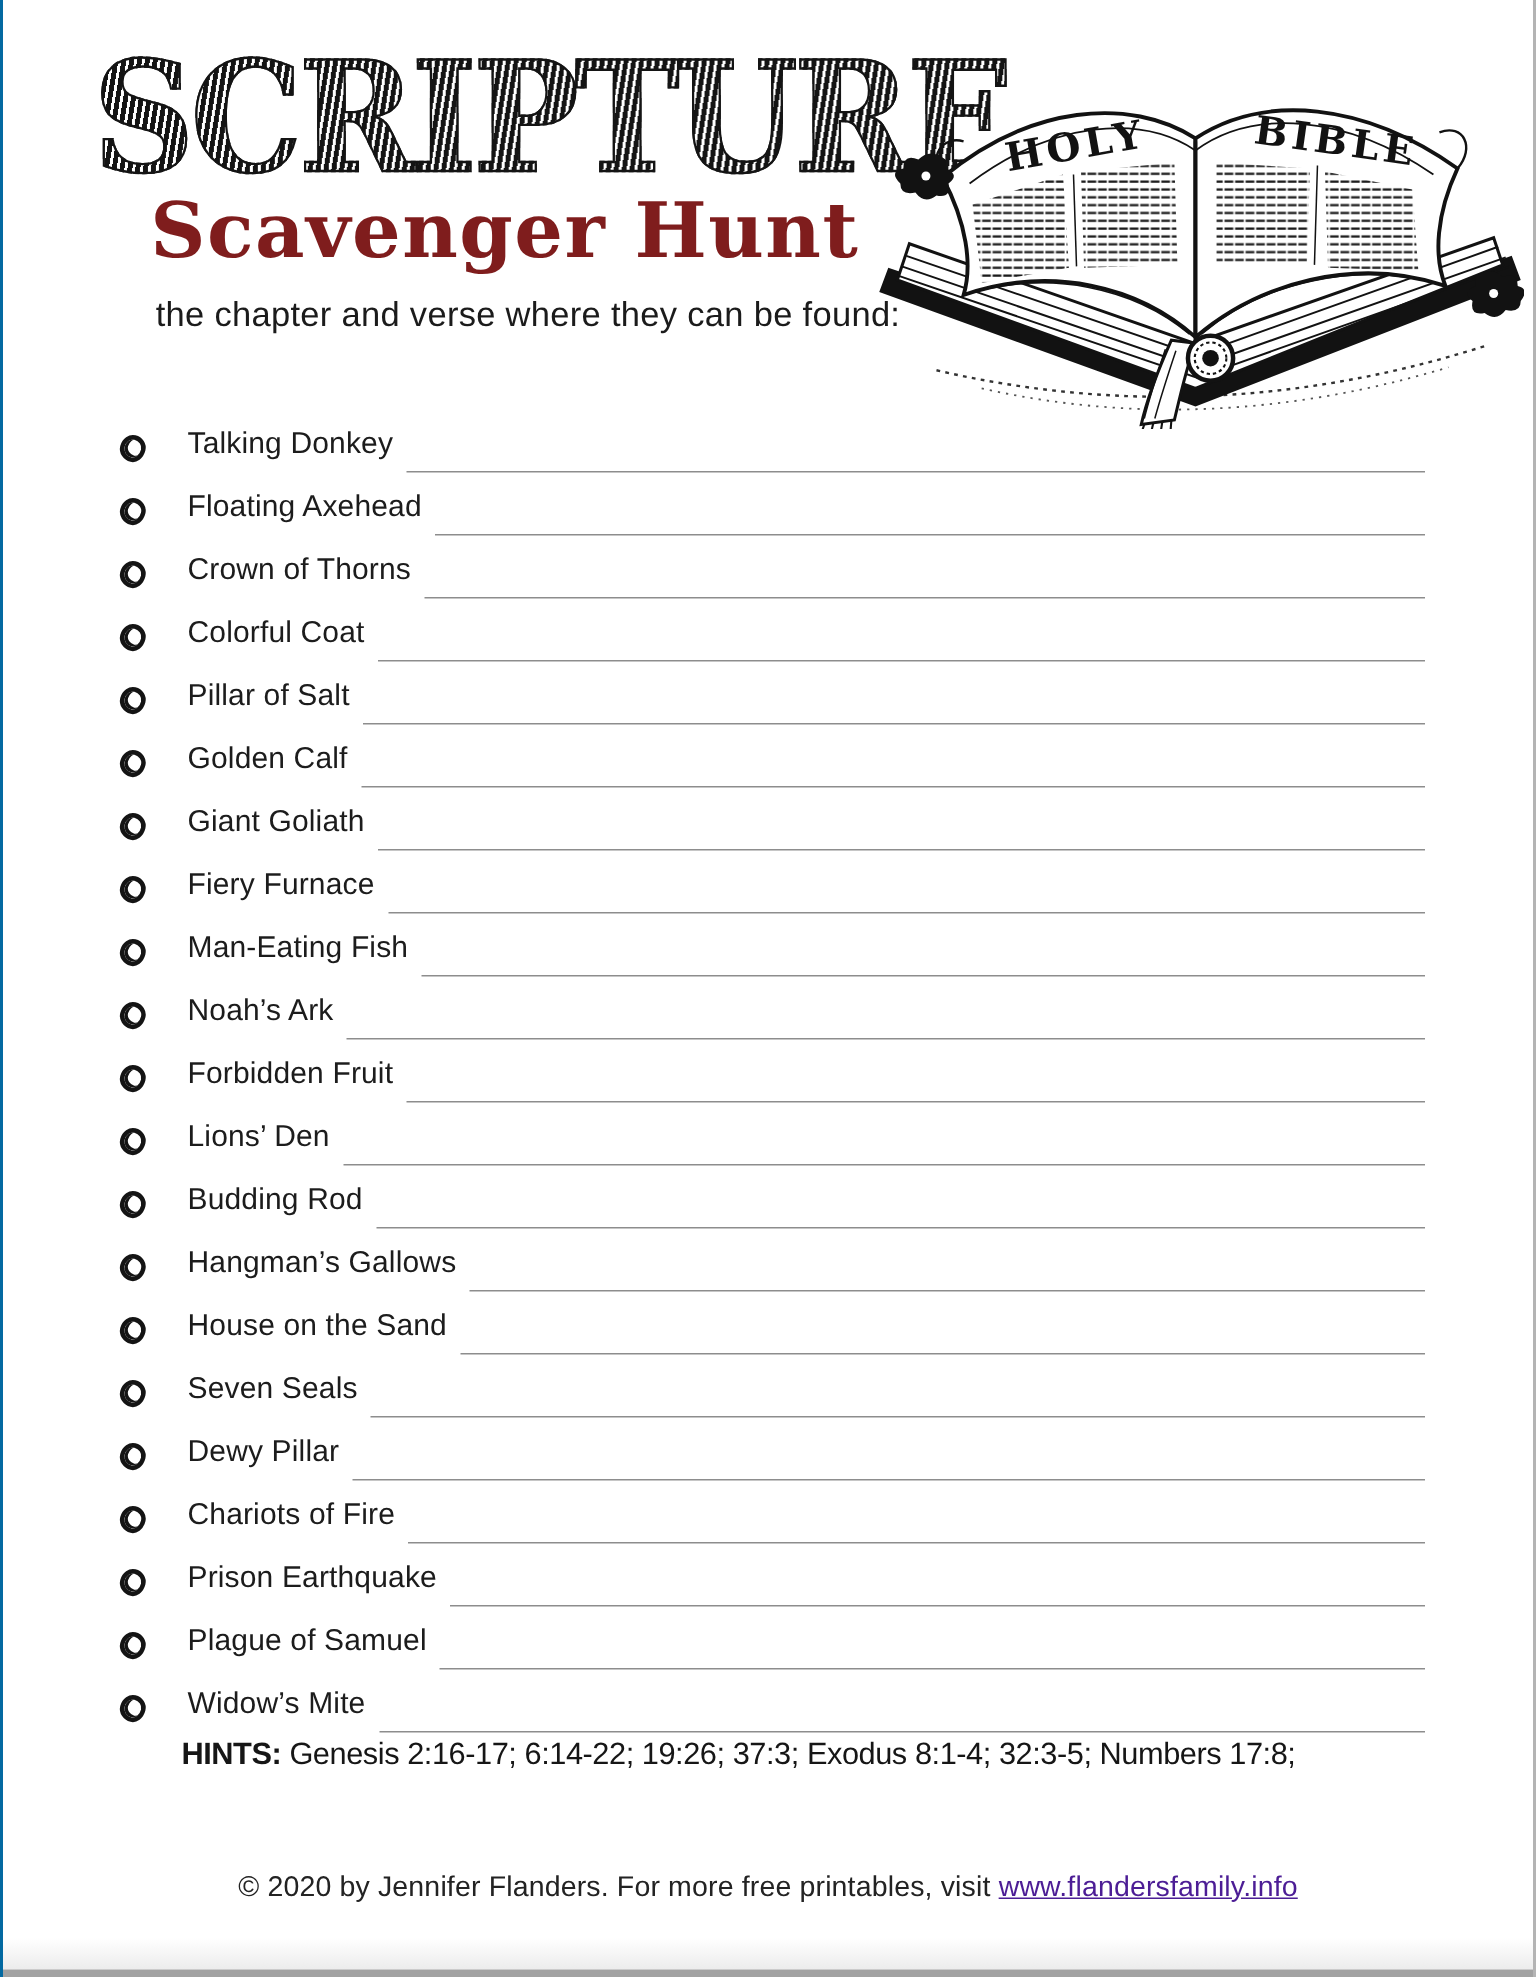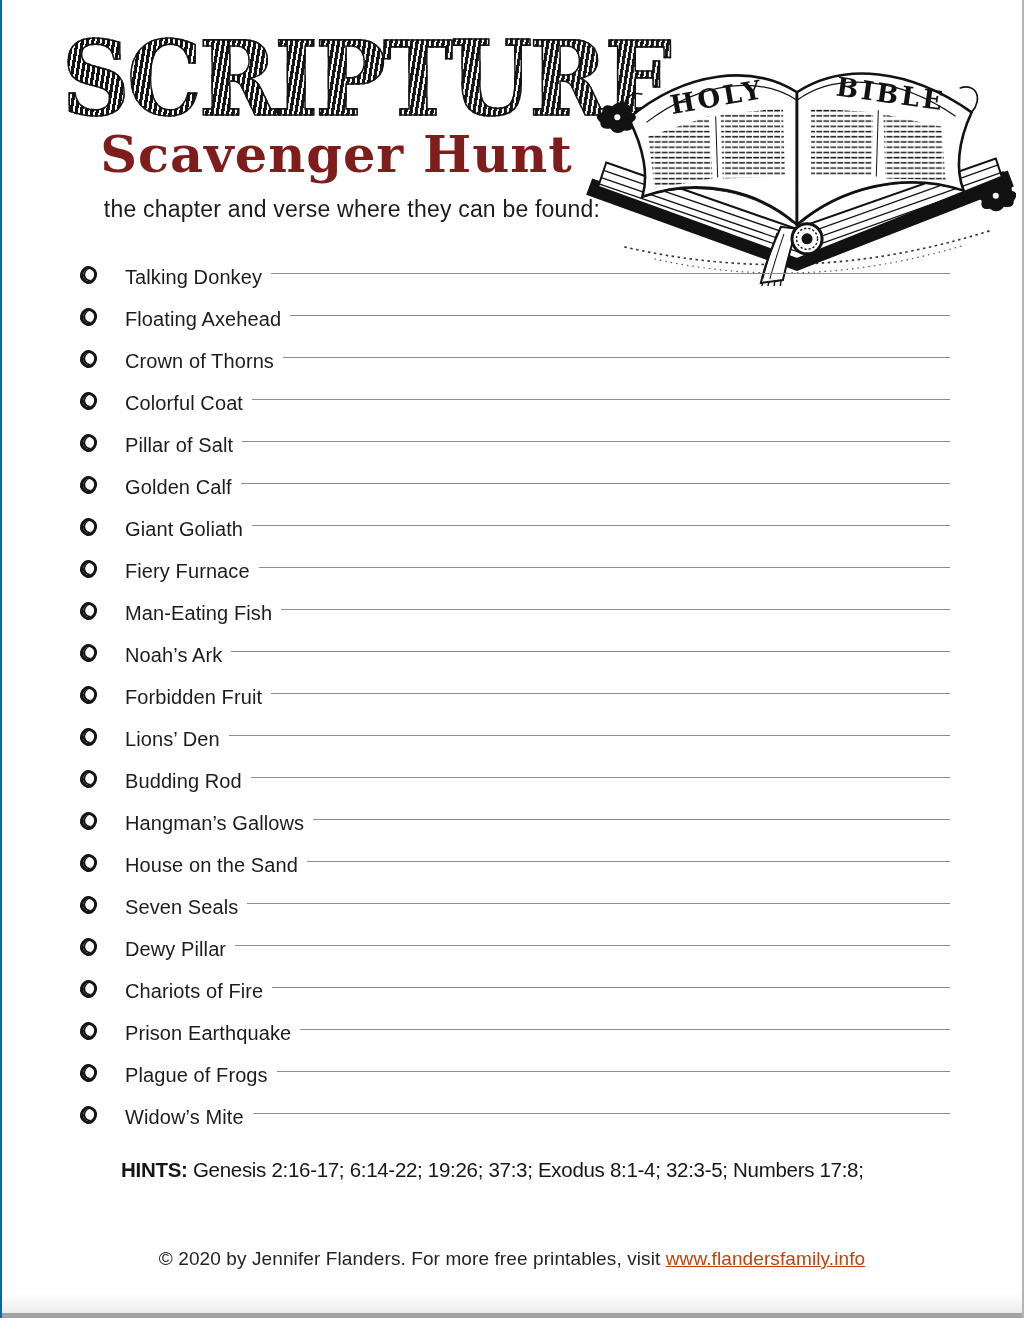--- a/index.html
+++ b/index.html
@@ -46,21 +46,21 @@
     text-align:center; font-size:23px; line-height:1.42;
     letter-spacing:0.2px; color:#1b1b1b;
   }
 
   
   .bible { position:absolute; top:30px; right:6px; width:432px; height:256px; }
   .bible text { font-family:"DejaVu Serif", serif; font-weight:700; }
 
   
   .list { position:absolute; top:266px; left:78px; right:72px; }
-  .row { display:flex; align-items:flex-start; height:42px; }
+  .row { display:flex; align-items:flex-end; height:42px; }
   .bullet {
     flex:0 0 auto; width:17px; height:18px; margin-right:28px;
     border:3.6px solid #141414;
     border-radius:48% 52% 46% 54% / 52% 46% 54% 48%;
     box-shadow:inset 1.5px -1px 0 0.6px #141414;
     transform:rotate(14deg);
   }
   .label { font-size:20px; white-space:nowrap; color:#1c1c1c; letter-spacing:0.1px; }
   .blank {
     flex:1 1 auto; height:0; margin-left:9px;
@@ -73,21 +73,21 @@
     position:absolute; top:1156px; left:75px; width:890px;
     font-size:20.5px; line-height:1.33; letter-spacing:-0.3px; color:#161616;
   }
   .hints b { font-weight:700;margin-left:44px; }
 
   
   .footer {
     position:absolute; top:1248px; left:0; width:100%;
     text-align:center; font-size:19px; color:#232323; letter-spacing:0.1px;
   }
-  .footer a { color:#c2410c; text-decoration:underline; cursor:pointer; }
+  .footer a { color:#4c1d95; text-decoration:underline; cursor:pointer; }
 </style>
 </head>
 <body>
 
 <div class="page">
 
   <h1 class="title">SCRIPTURE</h1>
   <h2 class="subtitle">Scavenger Hunt</h2>
 
   <div class="instructions">
@@ -240,21 +240,21 @@
         <span class="label">Chariots of Fire</span>
         <span class="blank"></span>
       </div>
       <div class="row">
         <span class="bullet"></span>
         <span class="label">Prison Earthquake</span>
         <span class="blank"></span>
       </div>
       <div class="row">
         <span class="bullet"></span>
-        <span class="label">Plague of Frogs</span>
+        <span class="label">Plague of Samuel</span>
         <span class="blank"></span>
       </div>
       <div class="row">
         <span class="bullet"></span>
         <span class="label">Widow’s Mite</span>
         <span class="blank"></span>
       </div>
     </main>
 
   <section class="hints">

